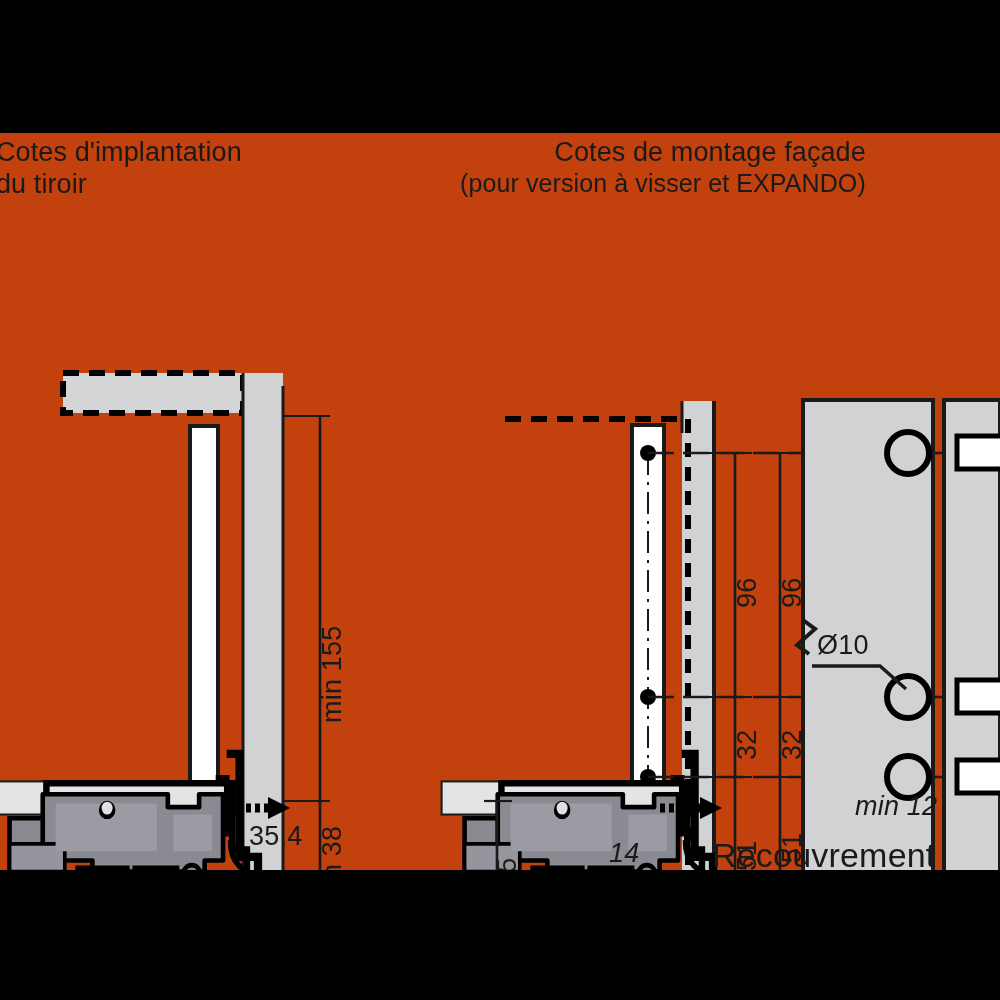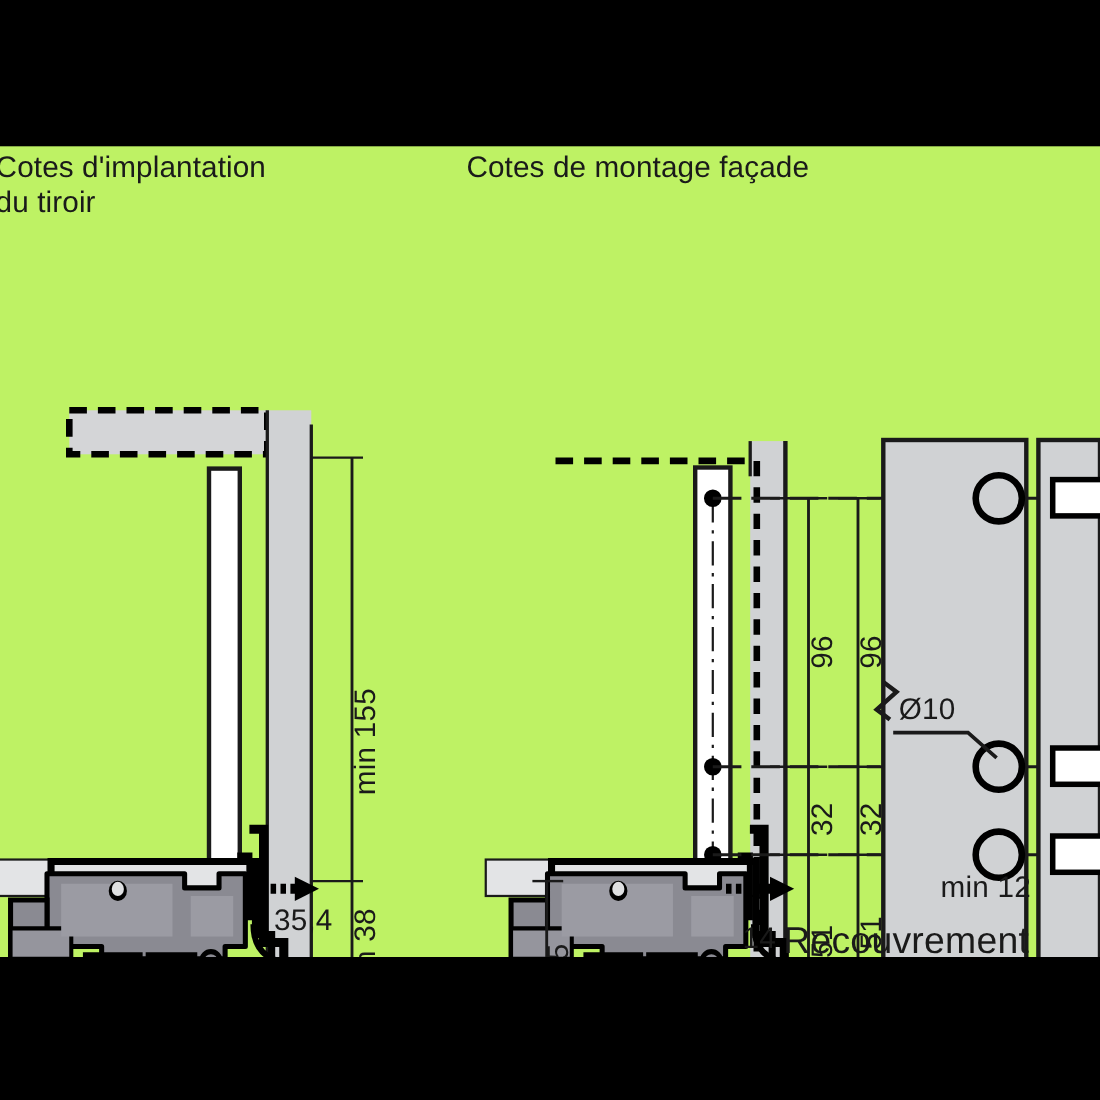--- a/index.html
+++ b/index.html
@@ -8,39 +8,39 @@
     width:1000px;height:1000px;
     background:#000;
     font-family:"Liberation Sans","DejaVu Sans",sans-serif;
     overflow:hidden;
     position:relative;
   }
   #sheet{
     position:absolute;
     left:0;top:133px;
     width:1000px;height:737px;
-    background:#bef264;
+    background:#c2410c;
     overflow:hidden;
   }
   .bar{position:absolute;left:0;width:1000px;background:#000;}
   #bar-top{top:0;height:133px;}
   #bar-bottom{top:870px;height:130px;}
 
   
   .heading{
     position:absolute;
     color:#1a1a1a;
     line-height:1.18;
     white-space:nowrap;
   }
   .h-main{font-size:27px;font-weight:400;letter-spacing:.1px;}
   .h-sub{font-size:25px;font-weight:400;letter-spacing:.1px;}
 
   #head-left{left:-4px;top:4px;}
-  #head-right{left:424px;top:4px;text-align:right;}
+  #head-right{left:460px;top:4px;text-align:right;}
 
   
   #draw{position:absolute;left:0;top:0;width:1000px;height:737px;}
 
   
   .dimtext{
     position:absolute;
     font-size:27px;
     color:#1a1a1a;
     white-space:nowrap;
@@ -56,20 +56,21 @@
 
 <div id="sheet">
 
   <div class="heading" id="head-left">
     <div class="h-main">Cotes d'implantation</div>
     <div class="h-main">du tiroir</div>
   </div>
 
   <div class="heading" id="head-right">
     <div class="h-main">Cotes de montage façade</div>
+    <div class="h-sub">(pour version à visser et EXPANDO)</div>
   </div>
 
   <svg id="draw" viewBox="0 0 1000 737">
     <defs>
       <g id="mech">
 
         <rect x="-145" y="-80" width="270" height="36" fill="#e3e4e6" stroke="#1a1a1a" stroke-width="2.2"></rect>
 
         <path d="M -80,-78 L 122,-78 L 122,-6 L 138,-6 L 138,22 L -80,22 Z" fill="none" stroke="#000" stroke-width="7" stroke-linejoin="miter"></path>
 
@@ -230,19 +231,19 @@
   <div class="dimtext rot" style="left:777px;top:475px;">96</div>
 
   <div class="dimtext rot" style="left:732px;top:627px;">32</div>
   <div class="dimtext rot" style="left:777px;top:627px;">32</div>
 
   <div class="dimtext rot" style="left:732px;top:738px;">51</div>
   <div class="dimtext rot" style="left:777px;top:782px;">min 51</div>
 
   <div class="dimtext rot" style="left:492px;top:778px;">24,5</div>
 
-  <div class="dimtext" style="left:675px;top:705px;">14</div>
+  <div class="dimtext" style="left:609px;top:705px;font-style:italic;">14</div>
   <div class="dimtext" style="left:712px;top:703px;font-size:34px;">Recouvrement</div>
-  <div class="dimtext" style="left:855px;top:658px;">min 12</div>
+  <div class="dimtext" style="left:855px;top:658px;font-style:italic;">min 12</div>
 
   <div class="dimtext" style="left:817px;top:497px;">Ø10</div>
 
 </div>
 
 </body></html>

